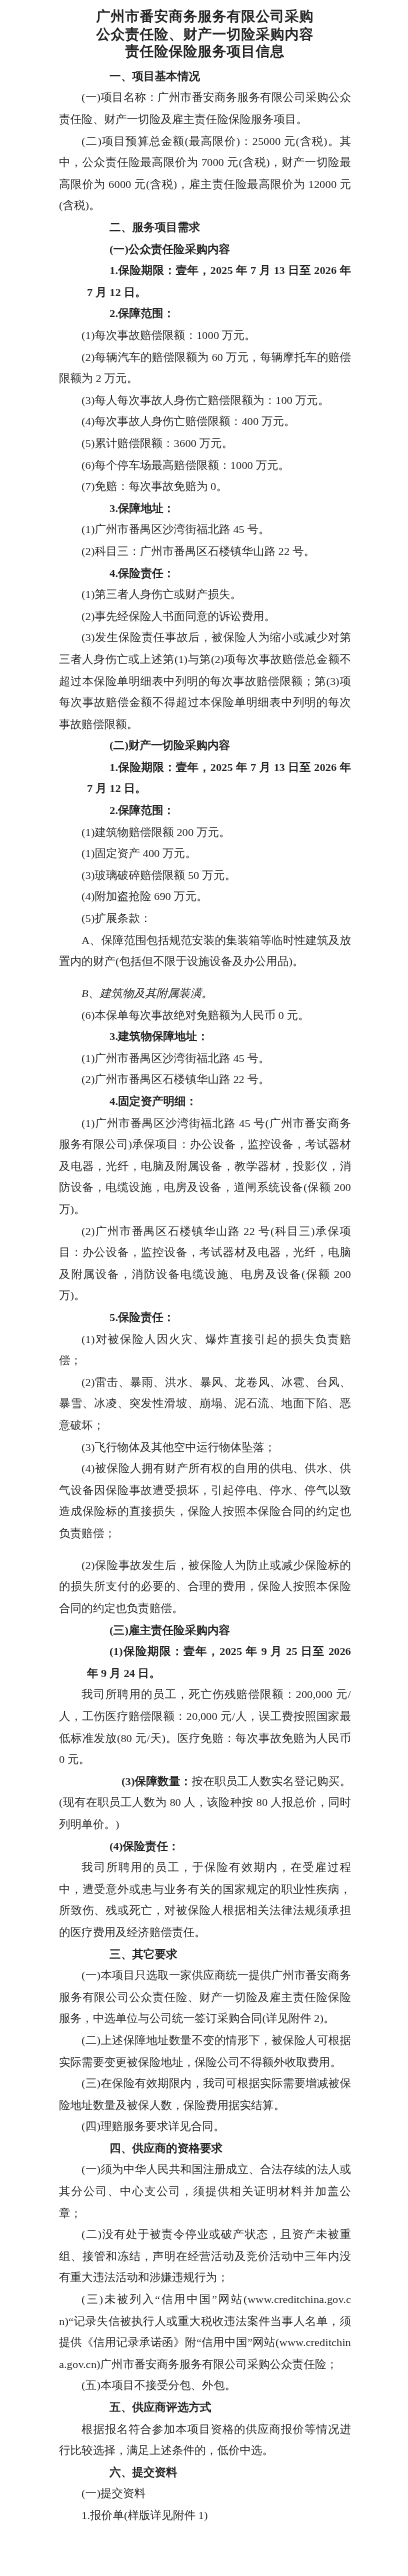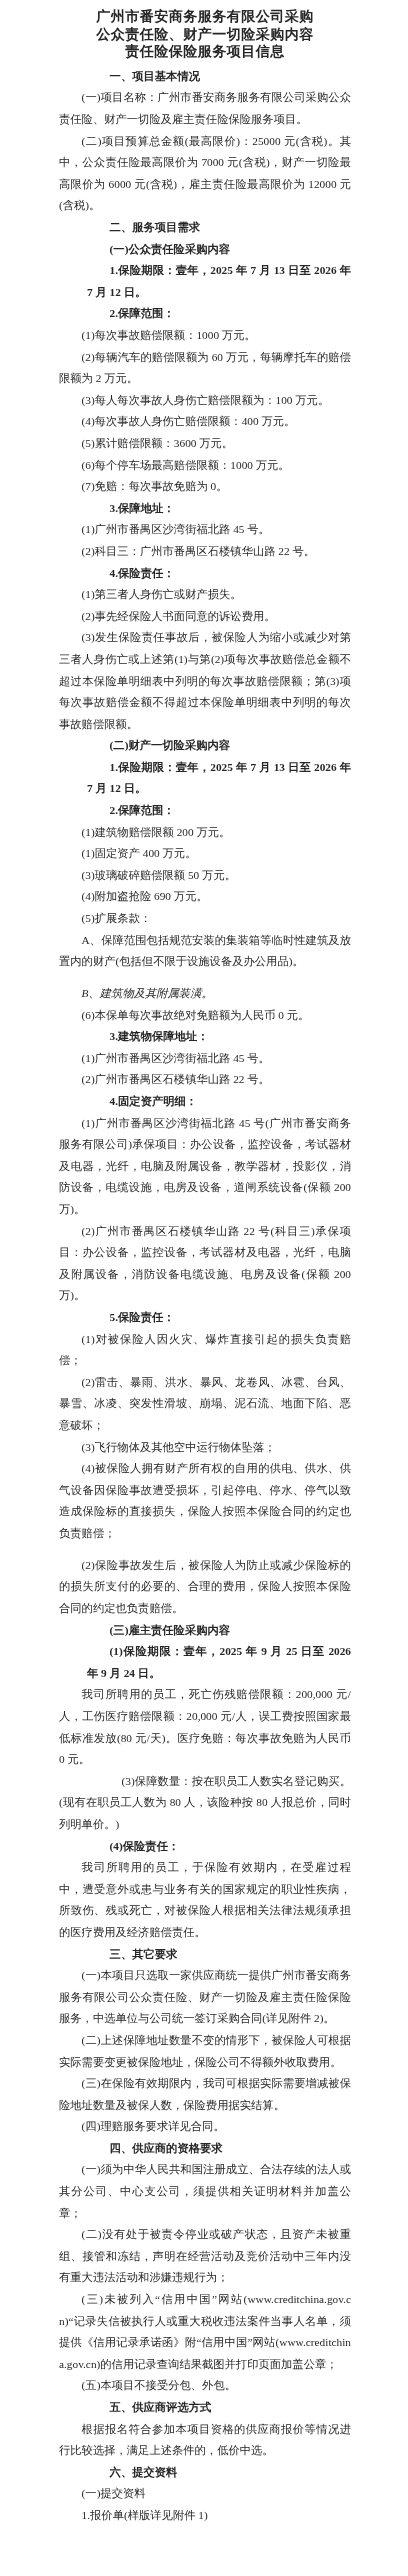--- a/index.html
+++ b/index.html
@@ -25,21 +25,21 @@
   .title-block { margin-bottom: 5.2px; }
   .blocks p {
     margin: 0;
     font-size: 11.3px;
     line-height: 21.6px;
     text-align: justify;
     text-indent: 2em;
     word-break: break-all;
   }
   .blocks p.bold { font-weight: 700; margin-left: 28px; }
-  .blocks .lbl { font-weight: 400; padding-left: 40px; }
+  .blocks .lbl { font-weight: 700; padding-left: 40px; }
 </style>
 </head>
 <body>
 
 <div class="page">
   <div class="title-block">
     <div class="title-line">广州市番安商务服务有限公司采购</div>
     <div class="title-line">公众责任险、财产一切险采购内容</div>
     <div class="title-line">责任险保险服务项目信息</div>
   </div>
@@ -95,21 +95,21 @@
       <p class="bold">(4)保险责任：</p>
       <p>我司所聘用的员工，于保险有效期内，在受雇过程中，遭受意外或患与业务有关的国家规定的职业性疾病，所致伤、残或死亡，对被保险人根据相关法律法规须承担的医疗费用及经济赔偿责任。</p>
       <p class="bold">三、其它要求</p>
       <p>(一)本项目只选取一家供应商统一提供广州市番安商务服务有限公司公众责任险、财产一切险及雇主责任险保险服务，中选单位与公司统一签订采购合同(详见附件 2)。</p>
       <p>(二)上述保障地址数量不变的情形下，被保险人可根据实际需要变更被保险地址，保险公司不得额外收取费用。</p>
       <p>(三)在保险有效期限内，我司可根据实际需要增减被保险地址数量及被保人数，保险费用据实结算。</p>
       <p>(四)理赔服务要求详见合同。</p>
       <p class="bold">四、供应商的资格要求</p>
       <p>(一)须为中华人民共和国注册成立、合法存续的法人或其分公司、中心支公司，须提供相关证明材料并加盖公章；</p>
       <p>(二)没有处于被责令停业或破产状态，且资产未被重组、接管和冻结，声明在经营活动及竞价活动中三年内没有重大违法活动和涉嫌违规行为；</p>
-      <p>(三)未被列入“信用中国”网站(www.creditchina.gov.cn)“记录失信被执行人或重大税收违法案件当事人名单，须提供《信用记录承诺函》附“信用中国”网站(www.creditchina.gov.cn)的信用记录查询结果截图并打印页面加盖公章；</p>
+      <p>(三)未被列入“信用中国”网站(www.creditchina.gov.cn)“记录失信被执行人或重大税收违法案件当事人名单，须提供《信用记录承诺函》附“信用中国”网站(www.creditchina.gov.cn)广州市番安商务服务有限公司采购公众责任险；</p>
       <p>(五)本项目不接受分包、外包。</p>
       <p class="bold">五、供应商评选方式</p>
       <p>根据报名符合参加本项目资格的供应商报价等情况进行比较选择，满足上述条件的，低价中选。</p>
       <p class="bold">六、提交资料</p>
       <p>(一)提交资料</p>
       <p>1.报价单(样版详见附件 1)</p>
     </div>
 </div>
 
 

